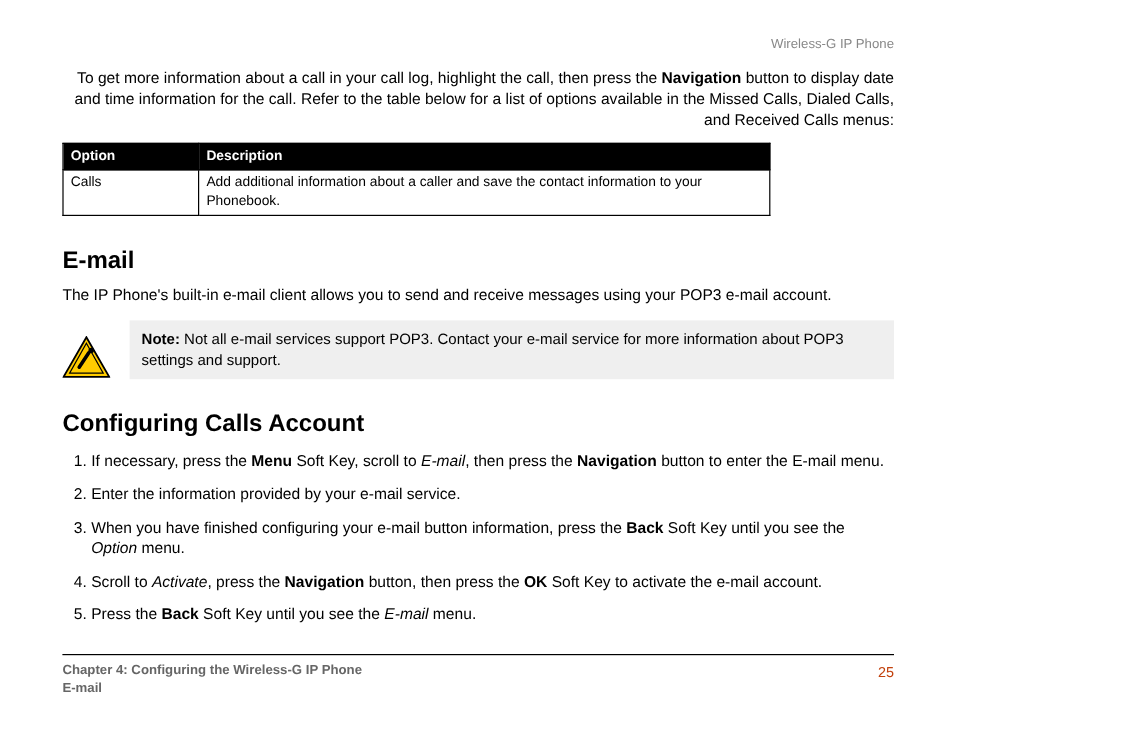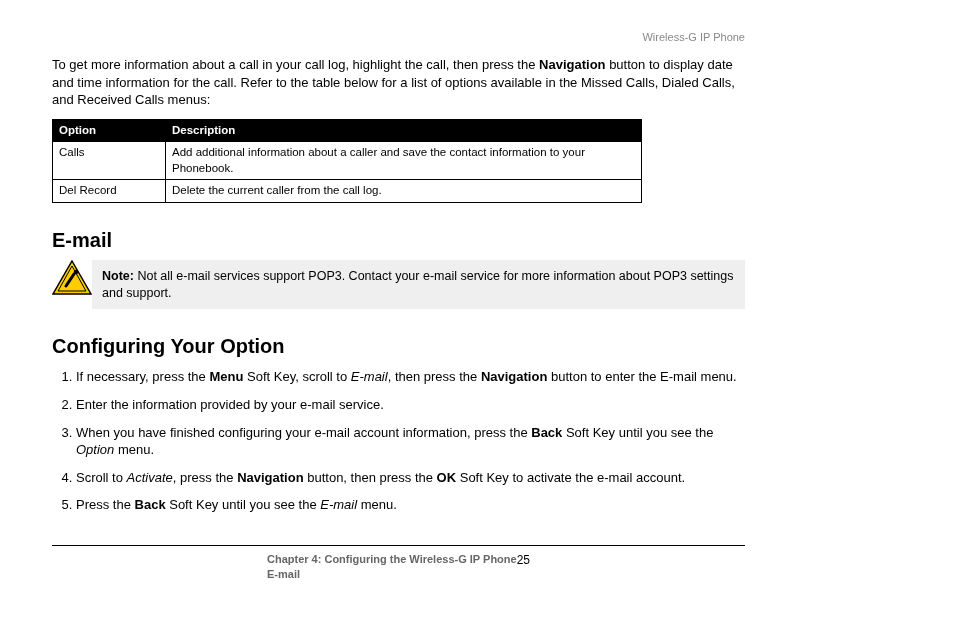--- a/index.html
+++ b/index.html
@@ -21,20 +21,21 @@
   .header-right {
     position: absolute;
     top: 30px;
     right: 52px;
     font-size: 11px;
     color: #888;
   }
   .intro {
     margin-top: 28px;
     font-size: 13px;
+    text-align: right;
   }
   .intro b { font-weight: bold; }
   .tbl {
     border-collapse: collapse;
     margin-top: 10px;
     width: 590px;
   }
   .tbl th, .tbl td {
     border: 1px solid #000;
     text-align: left;
@@ -51,22 +52,22 @@
   h2.section {
     font-family: "Arial Narrow", Arial, sans-serif;
     font-stretch: condensed;
     font-weight: bold;
     font-size: 20px;
     margin: 24px 0 6px 0;
   }
   .body-text { font-size: 13px; margin: 6px 0 12px 0; }
   .note-row {
     display: flex;
-    align-items: flex-start;
-    gap: 0;
+    align-items: flex-end;
+    gap: 16px;
     margin: 6px 0 8px 0;
   }
   .note-icon {
     flex: 0 0 auto;
     width: 40px;
     height: 36px;
   }
   .note-box {
     flex: 1 1 auto;
     background: #efefef;
@@ -83,32 +84,32 @@
   ol.steps .sub { margin-top: 6px; }
   .ital { font-style: italic; }
   .footer {
     position: absolute;
     left: 52px;
     right: 52px;
     bottom: 36px;
     border-top: 1px solid #000;
     padding-top: 6px;
     display: flex;
-    justify-content: center;
+    justify-content: space-between;
     align-items: flex-start;
   }
   .footer-left {
     font-size: 11px;
     font-weight: bold;
     color: #666;
     line-height: 1.35;
   }
   .footer-right {
     font-size: 12px;
-    color: #000000;
+    color: #c2410c;
   }
 </style>
 </head>
 <body>
 
 <div class="page">
 
   <div class="header-right">Wireless-G IP Phone</div>
 
   <div class="intro">
@@ -120,54 +121,51 @@
       <tr>
         <th class="col-opt">Option</th>
         <th>Description</th>
       </tr>
     </thead>
     <tbody>
       <tr>
         <td>Calls</td>
         <td>Add additional information about a caller and save the contact information to your Phonebook.</td>
       </tr>
-      <tr>
-        <td>Del Record</td>
-        <td>Delete the current caller from the call log.</td>
-      </tr>
     </tbody>
   </table>
 
   <h2 class="section">E-mail</h2>
+  <div class="body-text">The IP Phone's built-in e-mail client allows you to send and receive messages using your POP3 e-mail account.</div>
 
   <div class="note-row">
     <div class="note-icon">
       <svg viewBox="0 0 40 36" width="40" height="36">
         <polygon points="20,1 39,34 1,34" fill="#ffcc00" stroke="#000" stroke-width="1.5"></polygon>
         <polygon points="20,6 34,31 6,31" fill="none" stroke="#000" stroke-width="1"></polygon>
         <path d="M14 26 L22 14" stroke="#000" stroke-width="3" stroke-linecap="round"></path>
         <circle cx="24" cy="12" r="2.3" fill="#000"></circle>
       </svg>
     </div>
     <div class="note-box">
       <b>Note:</b><span> Not all e-mail services support POP3. Contact your e-mail service for more information about POP3 settings and support.</span>
     </div>
   </div>
 
-  <h2 class="section">Configuring Your Option</h2>
+  <h2 class="section">Configuring Calls Account</h2>
 
   <ol class="steps">
     <li>
       <span>If necessary, press the </span><b>Menu</b><span> Soft Key, scroll to </span><span class="ital">E-mail</span><span>, then press the </span><b>Navigation</b><span> button to enter the E-mail menu.</span>
     </li>
     <li>
       <span>Enter the information provided by your e-mail service.</span>
     </li>
     <li>
-      <span>When you have finished configuring your e-mail account information, press the </span><b>Back</b><span> Soft Key until you see the </span><span class="ital">Option</span><span> menu.</span>
+      <span>When you have finished configuring your e-mail button information, press the </span><b>Back</b><span> Soft Key until you see the </span><span class="ital">Option</span><span> menu.</span>
     </li>
     <li>
       <span>Scroll to </span><span class="ital">Activate</span><span>, press the </span><b>Navigation</b><span> button, then press the </span><b>OK</b><span> Soft Key to activate the e-mail account.</span>
     </li>
     <li>
       <span>Press the </span><b>Back</b><span> Soft Key until you see the </span><span class="ital">E-mail</span><span> menu.</span>
     </li>
   </ol>
 
   <div class="footer">

